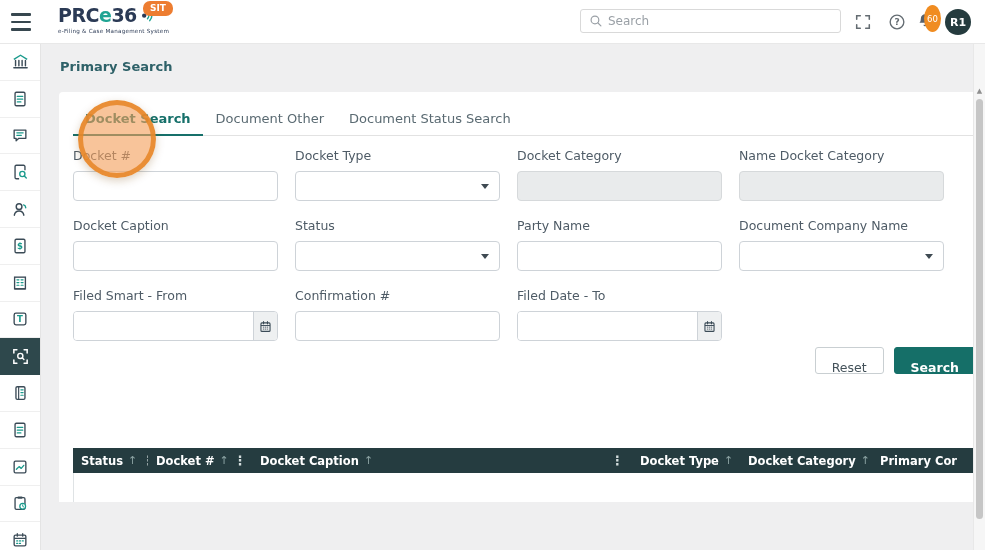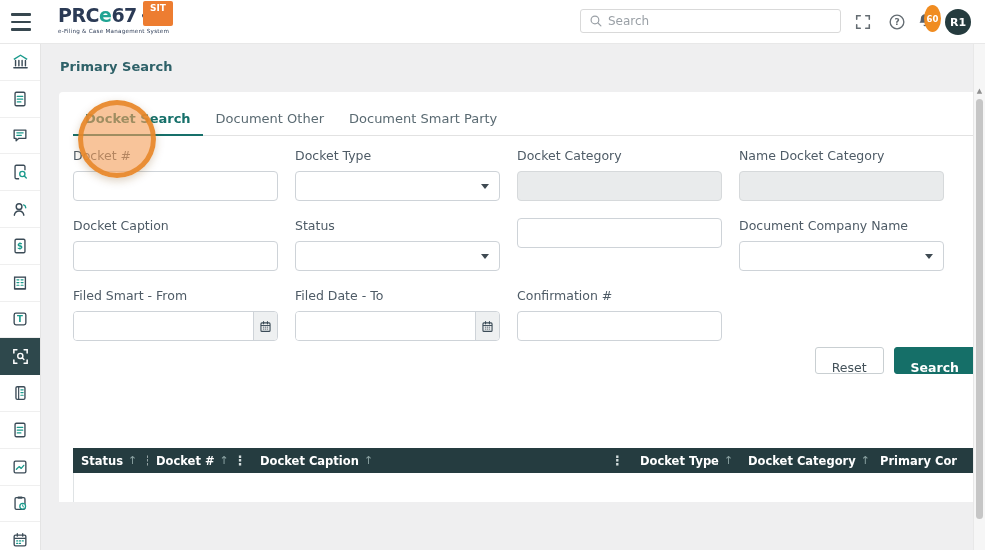--- a/index.html
+++ b/index.html
@@ -10,28 +10,28 @@
   
   .topbar { position:absolute; left:0; top:0; width:985px; height:44px; background:#fff; border-bottom:1px solid #e8e8e8; z-index:5; }
   .hamburger { position:absolute; left:11px; top:13px; width:20px; height:18px; display:flex; flex-direction:column; justify-content:space-between; cursor:pointer; }
   .hamburger span { display:block; height:2.6px; background:#37474f; border-radius:1px; }
   .logo { position:absolute; left:58px; top:6px; line-height:1; }
   .logo .brand { font-size:19px; font-weight:800; letter-spacing:-0.5px; }
   .logo .c-navy { color:#2b3a55; }
   .logo .c-teal { color:#1fa493; }
   .logo .zero { display:inline-block; vertical-align:-1px; margin-left:1px; }
   .logo .tagline { font-size:5.6px; color:#2b3a55; letter-spacing:0.25px; margin-top:3px; white-space:nowrap; }
-  .env-badge { position:absolute; left:143px; top:1px; background:#ed7d31; color:#fff; font-size:9px; font-weight:700; padding:2px 7px 13px; border-radius:2px; }
+  .env-badge { position:absolute; left:143px; top:1px; background:#ed7d31; color:#fff; font-size:9px; font-weight:700; padding:2px 7px 3px; border-radius:7px; }
   .hsearch { position:absolute; left:580px; top:9px; width:261px; height:24px; border:1px solid #d9d9d9; border-radius:3px; background:#fff; display:flex; align-items:center; }
   .hsearch svg { margin:0 5px 0 8px; flex:none; }
   .hsearch input { border:none; outline:none; flex:1; font-size:12px; color:#444; background:transparent; font-family:inherit; }
   .hsearch input::placeholder { color:#9aa0a6; }
   .top-ic { position:absolute; top:13px; width:18px; height:18px; cursor:pointer; }
   .ic-full { left:854px; } .ic-help { left:888px; } .ic-bell { left:916px; top:12px; }
-  .bell-badge { position:absolute; left:924px; top:5px; min-width:17px; height:27px; background:#f08c21; border-radius:50%; color:#fff; font-size:8.5px; font-weight:700; display:flex; align-items:center; justify-content:center; z-index:2; }
+  .bell-badge { position:absolute; left:924px; top:5px; min-width:17px; height:27px; background:#f08c21; border-radius:50%; color:#fff; font-size:8.5px; font-weight:400; display:flex; align-items:center; justify-content:center; z-index:2; }
   .avatar { position:absolute; left:945px; top:9px; width:26px; height:26px; border-radius:50%; background:#253b3e; color:#fff; font-size:11px; font-weight:700; display:flex; align-items:center; justify-content:center; cursor:pointer; }
 
   
   .sidebar { position:absolute; left:0; top:44px; bottom:0; width:41px; background:#fff; border-right:1px solid #e4e4e4; z-index:4; }
   .s-item { height:36.8px; border-bottom:1px solid #efefef; display:flex; align-items:center; justify-content:center; cursor:pointer; }
   .s-item.active { background:#2e484c; border-bottom-color:#2e484c; }
 
   
   .content { position:absolute; left:41px; top:44px; right:0; bottom:0; background:#efeff0; }
   .page-title { position:absolute; left:19px; top:15px; font-size:13px; font-weight:600; color:#2e6168; }
@@ -83,21 +83,21 @@
 <div class="screen">
 
   <header class="topbar">
     <div class="hamburger">
         <span></span>
         <span></span>
         <span></span>
       </div>
 
     <div class="logo">
-      <div class="brand"><span class="c-navy">PRC</span><span class="c-teal">e</span><span class="c-navy">67</span><span class="zero"><svg width="16" height="16" viewBox="0 0 16 16">
+      <div class="brand"><span class="c-navy">PRC</span><span class="c-teal">e</span><span class="c-navy">36</span><span class="zero"><svg width="16" height="16" viewBox="0 0 16 16">
               <circle cx="6.2" cy="8.6" r="2.2" fill="#2b3a55"></circle>
               <path d="M9.5 5.5a4.4 4.4 0 0 1 0 6.2" fill="none" stroke="#1fa493" stroke-width="1.5" stroke-linecap="round"></path>
               <path d="M11.8 3.6a7.2 7.2 0 0 1 0 10" fill="none" stroke="#1fa493" stroke-width="1.5" stroke-linecap="round"></path>
             </svg></span></div>
       <div class="tagline">e-Filing &amp; Case Management System</div>
     </div>
     <div class="env-badge">SIT</div>
 
     <div class="hsearch">
       <svg width="14" height="14" viewBox="0 0 20 20">
@@ -219,21 +219,21 @@
   </nav>
 
   <main class="content">
     <div class="page-title">Primary Search</div>
 
     <section class="card">
 
       <div class="tabs">
         <div class="tab active">Docket Search</div>
         <div class="tab">Document Other</div>
-        <div class="tab">Document Smart Party</div>
+        <div class="tab">Document Status Search</div>
       </div>
 
       <div class="form-grid">
 
         <div class="field">
           <label>Docket #</label>
           <input class="inp" type="text" style="">
         </div>
         <div class="field">
           <label>Docket Type</label>
@@ -254,20 +254,21 @@
           <label>Docket Caption</label>
           <input class="inp" type="text" style="">
         </div>
         <div class="field">
           <label>Status</label>
           <div class="sel">
               <span class="caret"></span>
             </div>
         </div>
         <div class="field">
+          <label>Party Name</label>
           <input class="inp" type="text" style="">
         </div>
         <div class="field">
           <label>Document Company Name</label>
           <div class="sel">
               <span class="caret"></span>
             </div>
         </div>
 
         <div class="field">
@@ -278,37 +279,37 @@
                 <svg width="13" height="13" viewBox="0 0 20 20">
                   <rect x="3" y="4.5" width="14" height="13" rx="1.5" fill="none" stroke="#3b4b57" stroke-width="1.7"></rect>
                   <path d="M3 8.5h14" stroke="#3b4b57" stroke-width="1.5"></path>
                   <path d="M7 2.5v3.4 M13 2.5v3.4" stroke="#3b4b57" stroke-width="1.7" stroke-linecap="round"></path>
                   <path d="M6 11h2 M9 11h2 M12 11h2 M6 14h2 M9 14h2 M12 14h2" stroke="#3b4b57" stroke-width="1.3"></path>
                 </svg>
               </div>
           </div>
         </div>
         <div class="field">
+          <label>Confirmation #</label>
+          <input class="inp" type="text" style="">
+        </div>
+        <div class="field">
           <label>Filed Date - To</label>
           <div class="datewrap">
             <input type="text" style="">
             <div class="datebtn">
                 <svg width="13" height="13" viewBox="0 0 20 20">
                   <rect x="3" y="4.5" width="14" height="13" rx="1.5" fill="none" stroke="#3b4b57" stroke-width="1.7"></rect>
                   <path d="M3 8.5h14" stroke="#3b4b57" stroke-width="1.5"></path>
                   <path d="M7 2.5v3.4 M13 2.5v3.4" stroke="#3b4b57" stroke-width="1.7" stroke-linecap="round"></path>
                   <path d="M6 11h2 M9 11h2 M12 11h2 M6 14h2 M9 14h2 M12 14h2" stroke="#3b4b57" stroke-width="1.3"></path>
                 </svg>
               </div>
           </div>
         </div>
-        <div class="field">
-          <label>Confirmation #</label>
-          <input class="inp" type="text" style="">
-        </div>
       </div>
 
       <div class="actions">
         <button class="btn btn-reset">Reset</button>
         <button class="btn btn-search">Search</button>
       </div>
 
       <div class="rtable">
         <div class="rt-head">
           <div class="rt-cell c0">

